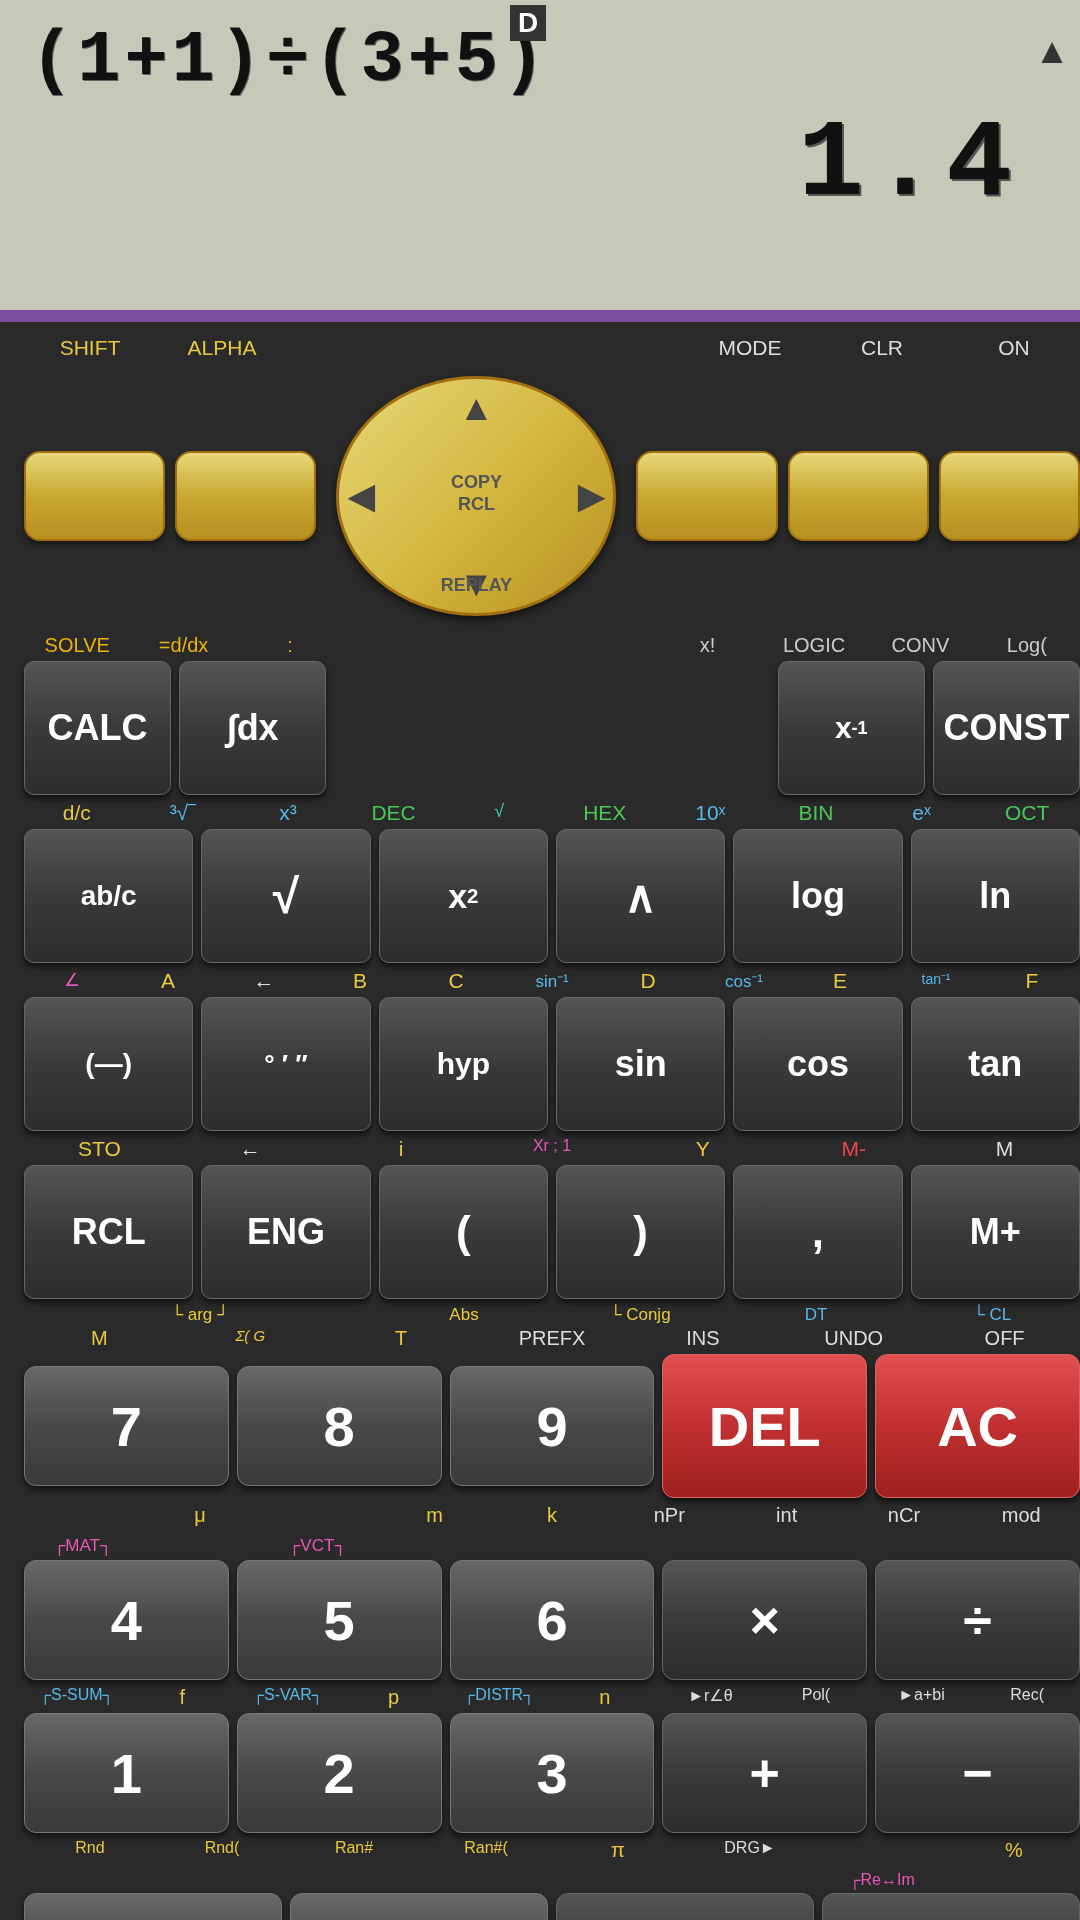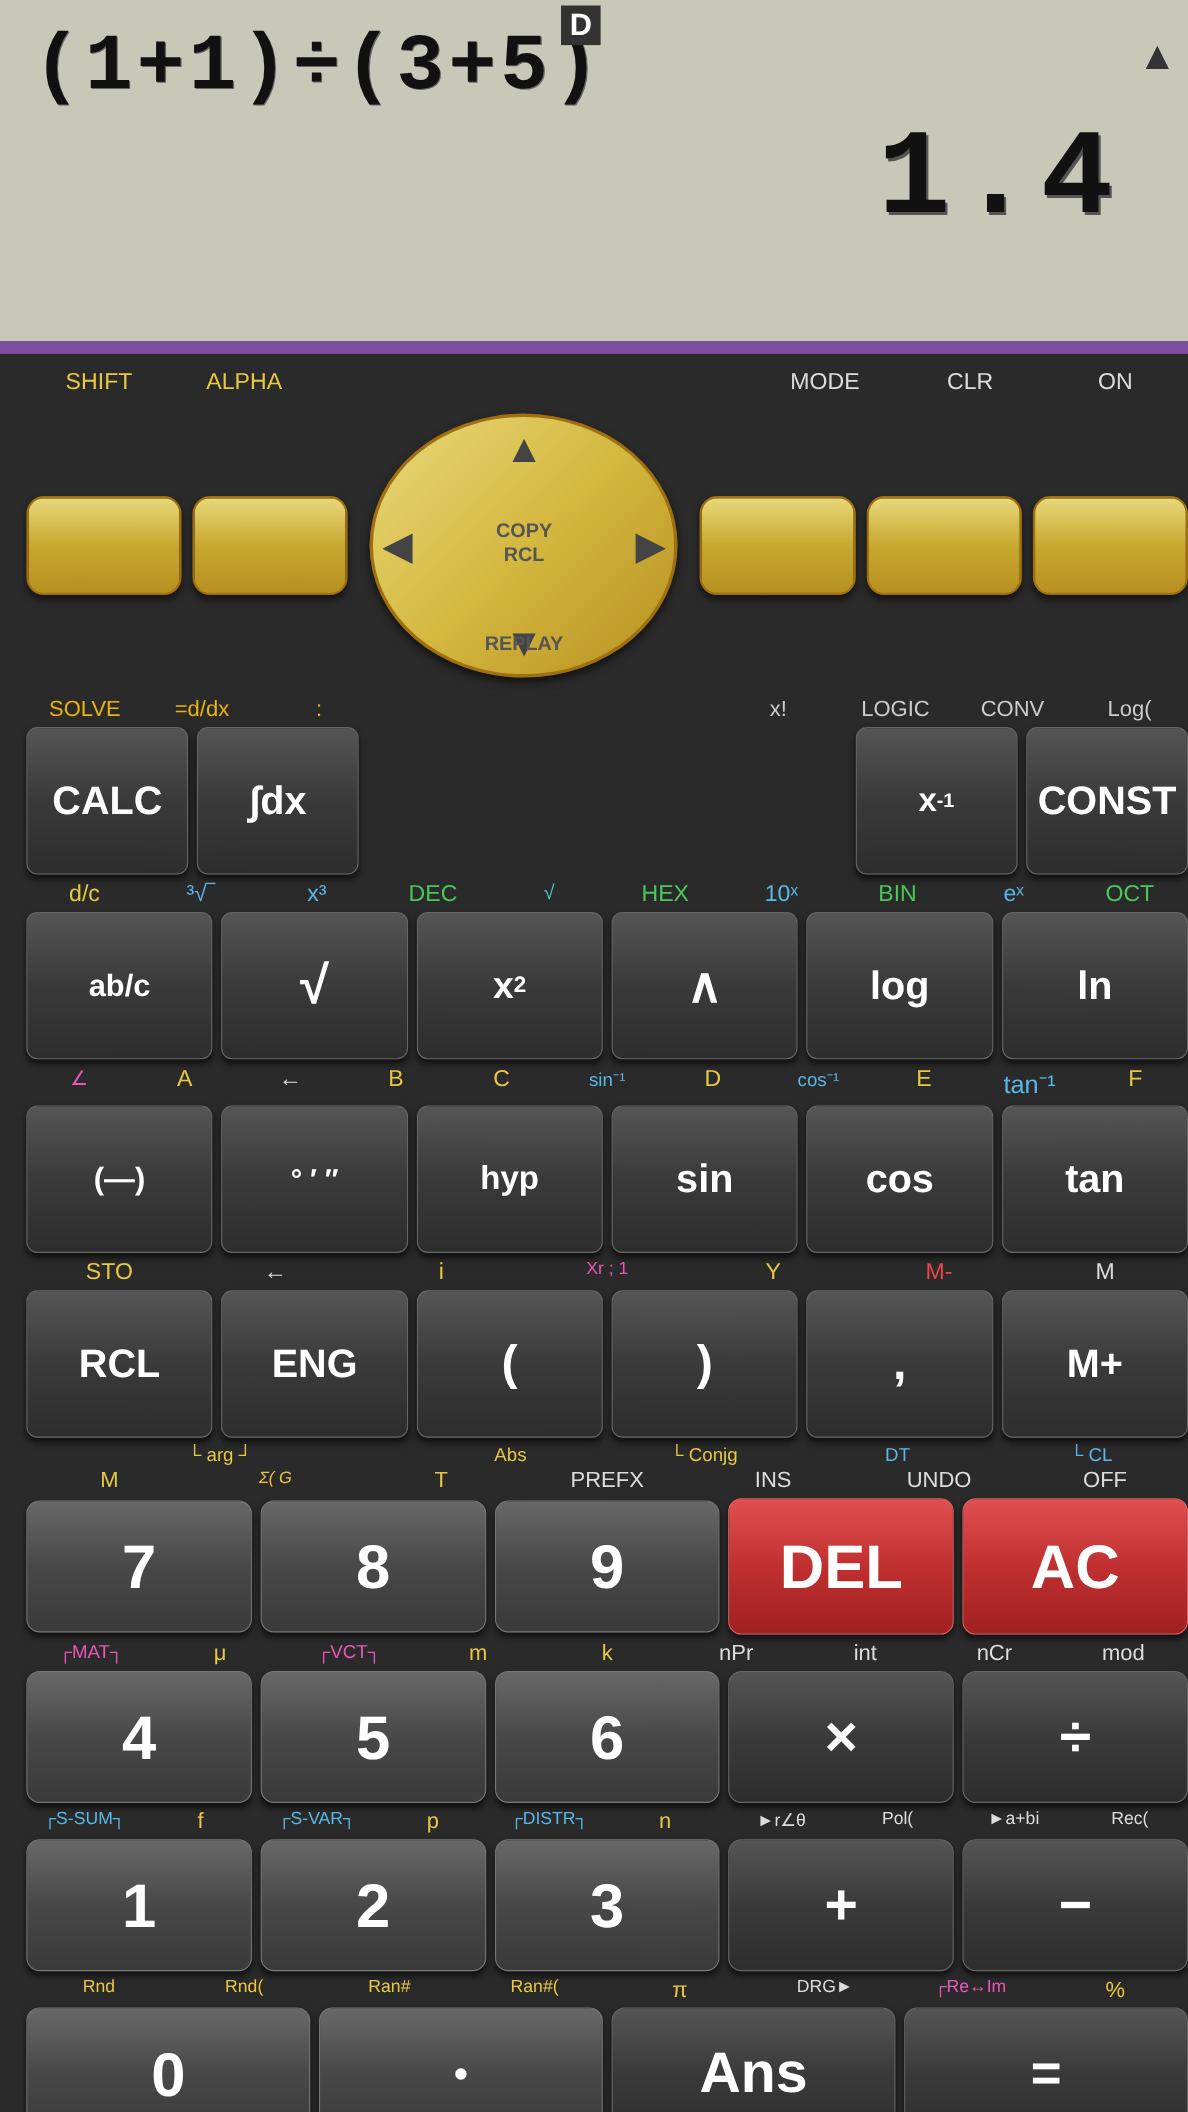--- a/index.html
+++ b/index.html
@@ -220,21 +220,21 @@
       background: linear-gradient(180deg, #e05050 0%, #c03030 50%, #a02020 100%);
       border-radius: 12px;
       border: 1px solid #e06060;
       color: white;
       font-weight: bold;
       cursor: pointer;
       display: flex;
       align-items: center;
       justify-content: center;
       box-shadow: 0 4px 6px rgba(0,0,0,0.6);
-      height: 124px;
+      height: 144px;
       font-size: 56px;
       flex: 1;
     }
 
     .key-op {
       background: linear-gradient(180deg, #555 0%, #3a3a3a 50%, #2d2d2d 100%);
       border-radius: 12px;
       border: 1px solid #666;
       color: white;
       font-weight: bold;
@@ -274,21 +274,21 @@
       padding: 2px 12px 0px 12px;
     }
     .num-lbl {
       flex: 1;
       font-size: 20px;
       text-align: center;
       color: #e8c840;
     }
     .num-lbl.blue { color: #58b8e8; }
     .num-lbl.white { color: #ddd; }
-    .num-lbl.pink { color: #e858b8; }
+    .num-lbl.pink { color: #e858b8; margin-top: 32px; }
   </style>
 </head>
 <body>
 
 <div id="display">
   <div id="d-indicator">D</div>
   <div id="display-input">(1+1)÷(3+5)</div>
   <div id="display-result">1.4</div>
   <div id="triangle-indicator">▲</div>
 </div>
@@ -370,21 +370,21 @@
   <div class="top-label-row">
     <span class="top-lbl pink" style="font-size:18px">∠</span>
     <span class="top-lbl">A</span>
     <span class="top-lbl white">←</span>
     <span class="top-lbl">B</span>
     <span class="top-lbl">C</span>
     <span class="top-lbl blue" style="font-size:17px">sin⁻¹</span>
     <span class="top-lbl">D</span>
     <span class="top-lbl blue" style="font-size:17px">cos⁻¹</span>
     <span class="top-lbl">E</span>
-    <span class="top-lbl blue" style="font-size:23px">tan⁻¹</span>
+    <span class="top-lbl blue" style="font-size:14px">tan⁻¹</span>
     <span class="top-lbl">F</span>
   </div>
 
   <div class="btn-row">
     <button class="key-dark key-large" style="font-size:28px;">(—)</button>
     <button class="key-dark key-large" style="font-size:26px;">° ′ ″</button>
     <button class="key-dark key-large" style="font-size:30px;">hyp</button>
     <button class="key-dark key-large">sin</button>
     <button class="key-dark key-large">cos</button>
     <button class="key-dark key-large">tan</button>

